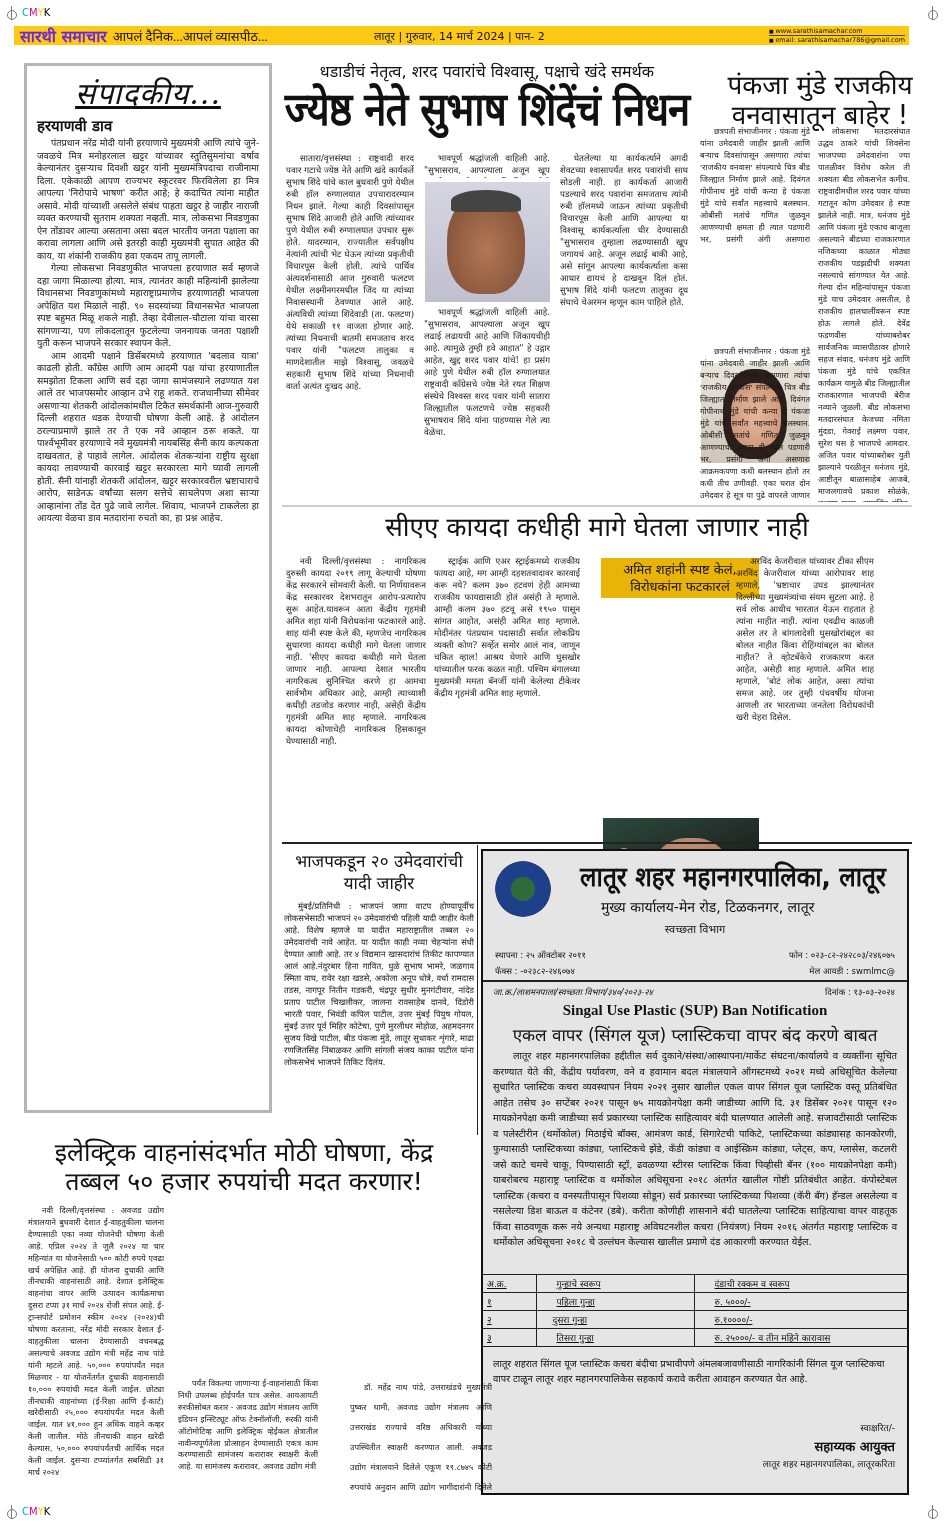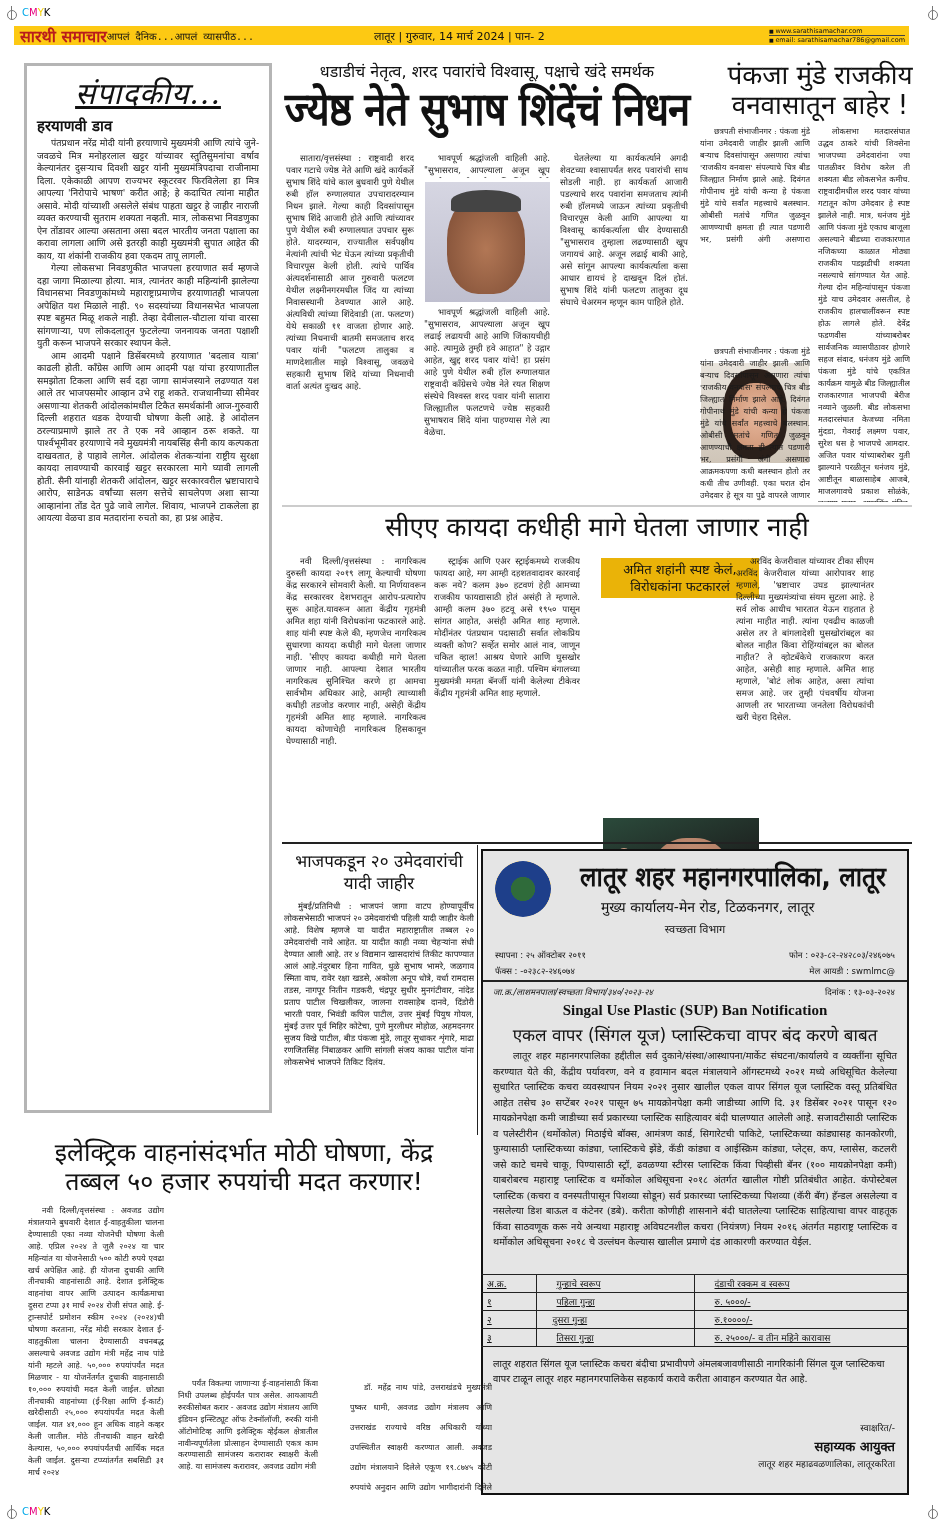--- a/index.html
+++ b/index.html
@@ -4,22 +4,22 @@
 <style>
   * { box-sizing: border-box; margin: 0; padding: 0; }
   body { width: 945px; height: 1538px; background: #fff; font-family: "DejaVu Serif", serif; color: #111; position: relative; overflow: hidden; }
   .abs { position: absolute; }
   .reg { position: absolute; width: 14px; height: 14px; }
   .reg::before { content: ""; position: absolute; left: 6px; top: 0; width: 1px; height: 14px; background: #777; }
   .reg::after { content: ""; position: absolute; left: 2px; top: 4px; width: 8px; height: 8px; border: 1px solid #777; border-radius: 50%; }
   .cmyk { font-family: "DejaVu Sans", sans-serif; font-size: 10px; }
   .cmyk .c { color: #00a8e8; } .cmyk .m { color: #e6007e; } .cmyk .y { color: #f5d000; } .cmyk .k { color: #000; }
   .mast { left: 14px; top: 26px; width: 895px; height: 19px; background: #fdc913; display: flex; align-items: center; }
-  .mast .brand { color: #b91c1c; font-weight: bold; font-size: 16px; padding-left: 6px; font-family: "DejaVu Sans", sans-serif; }
-  .mast .tag { font-size: 10px; font-family: Liberation Mono, monospace; }
+  .mast .brand { color: #6d28d9; font-weight: bold; font-size: 16px; padding-left: 6px; font-family: "DejaVu Sans", sans-serif; }
+  .mast .tag { font-size: 13px; margin-left: 6px; font-family: Liberation Serif, serif; }
   .mast .dateline { font-size: 11px; position: absolute; left: 360px; font-family: "DejaVu Sans", sans-serif; }
   .mast .contact { position: absolute; right: 4px; top: 1px; font-size: 6.5px; font-family: "DejaVu Sans", sans-serif; line-height: 8px; }
   .mast .contact div::before { content: "■ "; font-size: 5px; }
   .mast .contact .web { border-bottom: 1px solid #444; }
   .col-text { font-size: 8.6px; line-height: 12px; text-align: justify; color: #1a1a1a; }
   .col-text p { text-indent: 14px; }
   .editorial-title { font-style: italic; font-size: 30px; text-align: center; text-decoration: underline; font-family: "DejaVu Serif", serif; letter-spacing: 1px; }
   .editorial-sub { font-size: 15px; margin-top: 2px; font-weight: bold; font-family: "DejaVu Sans", sans-serif; }
   .edit-body { margin-top: 2px; height: 1010px; overflow: hidden; font-size: 9.2px; line-height: 12.5px; }
   .editorial-long { left: 24px; top: 63px; width: 248px; height: 1050px; border: 3px solid #b5b5b5; padding: 6px 10px; overflow: hidden; }
@@ -85,21 +85,21 @@
   <div class="face" style="left:22px;top:12px;width:78px;height:100px;background:radial-gradient(ellipse at 50% 55%,#b27755,#7a4a33);"></div>
   <div class="face" style="left:26px;top:8px;width:70px;height:22px;background:#444;border-radius:50% 50% 10% 10%;"></div>
 </div>
 <div class="abs col-text" style="left:424px;top:306px;width:126px;height:196px;overflow:hidden;">
     <p>भावपूर्ण श्रद्धांजली वाहिली आहे. "सुभासराव, आपल्याला अजून खूप लढाई लढायची आहे आणि जिंकायचीही आहे. त्यामुळे तुम्ही हवे आहात" हे उद्गार आहेत, खुद्द शरद पवार यांचे! हा प्रसंग आहे पुणे येथील रुबी हॉल रुग्णालयात राष्ट्रवादी काँग्रेसचे ज्येष्ठ नेते रयत शिक्षण संस्थेचे विश्वस्त शरद पवार यांनी सातारा जिल्ह्यातील फलटणचे ज्येष्ठ सहकारी सुभाषराव शिंदे यांना पाहण्यास गेले त्या वेळेचा.</p>
   </div>
 <div class="abs col-text" style="left:560px;top:152px;width:128px;height:350px;overflow:hidden;">
     <p>घेतलेल्या या कार्यकर्त्याने अगदी शेवटच्या श्वासापर्यंत शरद पवारांची साथ सोडली नाही. हा कार्यकर्ता आजारी पडल्याचे शरद पवारांना समजताच त्यांनी रुबी हॉलमध्ये जाऊन त्यांच्या प्रकृतीची विचारपूस केली आणि आपल्या या विश्वासू कार्यकर्त्याला धीर देण्यासाठी "सुभासराव तुम्हाला लढण्यासाठी खूप जगायचं आहे. अजून लढाई बाकी आहे, असे सांगून आपल्या कार्यकर्त्याला कसा आधार द्यायचं हे दाखवून दिलं होतं. सुभाष शिंदे यांनी फलटण तालुका दूध संघाचे चेअरमन म्हणून काम पाहिले होते.</p>
   </div>
 
-<div class="abs headline-l" style="left:700px;top:60px;width:240px;">पंकजा मुंडे राजकीय वनवासातून बाहेर !</div>
+<div class="abs headline-l" style="left:700px;top:70px;width:240px;">पंकजा मुंडे राजकीय वनवासातून बाहेर !</div>
 <div class="abs col-text" style="left:700px;top:126px;width:110px;height:120px;overflow:hidden;font-size:8px;">
     <p>छत्रपती संभाजीनगर : पंकजा मुंडे यांना उमेदवारी जाहीर झाली आणि बऱ्याच दिवसांपासून असणारा त्यांचा 'राजकीय वनवास' संपल्याचे चित्र बीड जिल्ह्यात निर्माण झाले आहे. दिवंगत गोपीनाथ मुंडे यांची कन्या हे पंकजा मुंडे यांचे सर्वांत महत्त्वाचे बलस्थान. ओबीसी मतांचे गणित जुळवून आणण्याची क्षमता ही त्यात पडणारी भर, प्रसंगी अंगी असणारा आक्रमकपणा कधी बलस्थान होतो तर कधी तीच उणीवही. एका घरात दोन उमेदवार हे सूत्र या पुढे वापरले जाणार नाही असे संकेत त्यांच्या उमेदवारीमुळे मिळाले आहेत. काँग्रेसवर घराणेशाहीचा आरोप करताना उणे होणारी भाजपची बाजू सावरून धरणारी बाब म्हणूनही पंकजा मुंडे यांच्या उमेदवारीकडे पाहिले जात आहे. राज्यात बीड वगळता अन्य</p>
   </div>
 <div class="abs photo" style="left:701px;top:243px;width:108px;height:100px;background:linear-gradient(180deg,#e9e4dc,#cfc5b8);">
   <div class="face" style="left:22px;top:6px;width:64px;height:90px;background:#2a1f1a;"></div>
   <div class="face" style="left:30px;top:20px;width:50px;height:64px;background:radial-gradient(ellipse,#e7b79b,#c98f70);"></div>
 </div>
 <div class="abs col-text" style="left:700px;top:346px;width:110px;height:156px;overflow:hidden;font-size:8px;">
     <p>छत्रपती संभाजीनगर : पंकजा मुंडे यांना उमेदवारी जाहीर झाली आणि बऱ्याच दिवसांपासून असणारा त्यांचा 'राजकीय वनवास' संपल्याचे चित्र बीड जिल्ह्यात निर्माण झाले आहे. दिवंगत गोपीनाथ मुंडे यांची कन्या हे पंकजा मुंडे यांचे सर्वांत महत्त्वाचे बलस्थान. ओबीसी मतांचे गणित जुळवून आणण्याची क्षमता ही त्यात पडणारी भर, प्रसंगी अंगी असणारा आक्रमकपणा कधी बलस्थान होतो तर कधी तीच उणीवही. एका घरात दोन उमेदवार हे सूत्र या पुढे वापरले जाणार नाही असे संकेत त्यांच्या उमेदवारीमुळे मिळाले आहेत. काँग्रेसवर घराणेशाहीचा आरोप करताना उणे होणारी भाजपची बाजू सावरून धरणारी बाब म्हणूनही पंकजा मुंडे यांच्या उमेदवारीकडे पाहिले जात आहे. राज्यात बीड वगळता अन्य</p>
   </div>
@@ -173,21 +173,21 @@
     <tr>
       <td>३</td>
           <td style="padding-left:20px">तिसरा गुन्हा</td>
           <td style="padding-left:20px">रु. २५०००/- व तीन महिने कारावास</td>
     </tr>
   </tbody>
     </table>
   <div class="appeal">लातूर शहरात सिंगल यूज प्लास्टिक कचरा बंदीचा प्रभावीपणे अंमलबजावणीसाठी नागरिकांनी सिंगल यूज प्लास्टिकचा वापर टाळून लातूर शहर महानगरपालिकेस सहकार्य करावे करीता आवाहन करण्यात येत आहे.</div>
   <div class="sig" style="top:570px;font-size:9px;">स्वाक्षरित/-</div>
   <div class="sig" style="top:586px;font-size:13px;font-weight:bold;">सहाय्यक आयुक्त</div>
-  <div class="sig" style="top:606px;font-size:9px;">लातूर शहर महाढवळणालिका, लातूरकरिता</div>
+  <div class="sig" style="top:606px;font-size:9px;">लातूर शहर महानगरपालिका, लातूरकरिता</div>
 </div>
 
 <div class="abs headline-l" style="left:14px;top:1138px;width:460px;font-size:25px;line-height:29px;">
   <div>इलेक्ट्रिक वाहनांसंदर्भात मोठी घोषणा, केंद्र</div>
   <div>तब्बल ५० हजार रुपयांची मदत करणार!</div>
 </div>
 <div class="abs col-text" style="left:28px;top:1205px;width:136px;height:290px;overflow:hidden;font-size:8px;line-height:11.9px;">
     <p>नवी दिल्ली/वृत्तसंस्था : अवजड उद्योग मंत्रालयाने बुधवारी देशात ई-वाहतुकीला चालना देण्यासाठी एका नव्या योजनेची घोषणा केली आहे. एप्रिल २०२४ ते जुलै २०२४ या चार महिन्यांत या योजनेसाठी ५०० कोटी रुपये एवढा खर्च अपेक्षित आहे. ही योजना दुचाकी आणि तीनचाकी वाहनांसाठी आहे. देशात इलेक्ट्रिक वाहनांचा वापर आणि उत्पादन कार्यक्रमाचा दुसरा टप्पा ३१ मार्च २०२४ रोजी संपत आहे. ई-ट्रान्सपोर्ट प्रमोशन स्कीम २०२४ (२०२४)ची घोषणा करताना, नरेंद्र मोदी सरकार देशात ई-वाहतुकीला चालना देण्यासाठी वचनबद्ध असल्याचे अवजड उद्योग मंत्री महेंद्र नाथ पांडे यांनी म्हटले आहे. ५०,००० रुपयांपर्यंत मदत मिळणार - या योजनेंतर्गत दुचाकी वाहनासाठी १०,००० रुपयांची मदत केली जाईल. छोट्या तीनचाकी वाहनांच्या (ई-रिक्षा आणि ई-कार्ट) खरेदीसाठी २५,००० रुपयांपर्यंत मदत केली जाईल. यात ४१,००० हून अधिक वाहने कव्हर केली जातील. मोठे तीनचाकी वाहन खरेदी केल्यास, ५०,००० रुपयांपर्यंतची आर्थिक मदत केली जाईल. दुसऱ्या टप्प्यांतर्गत सबसिडी ३१ मार्च २०२४</p>
   </div>
 

